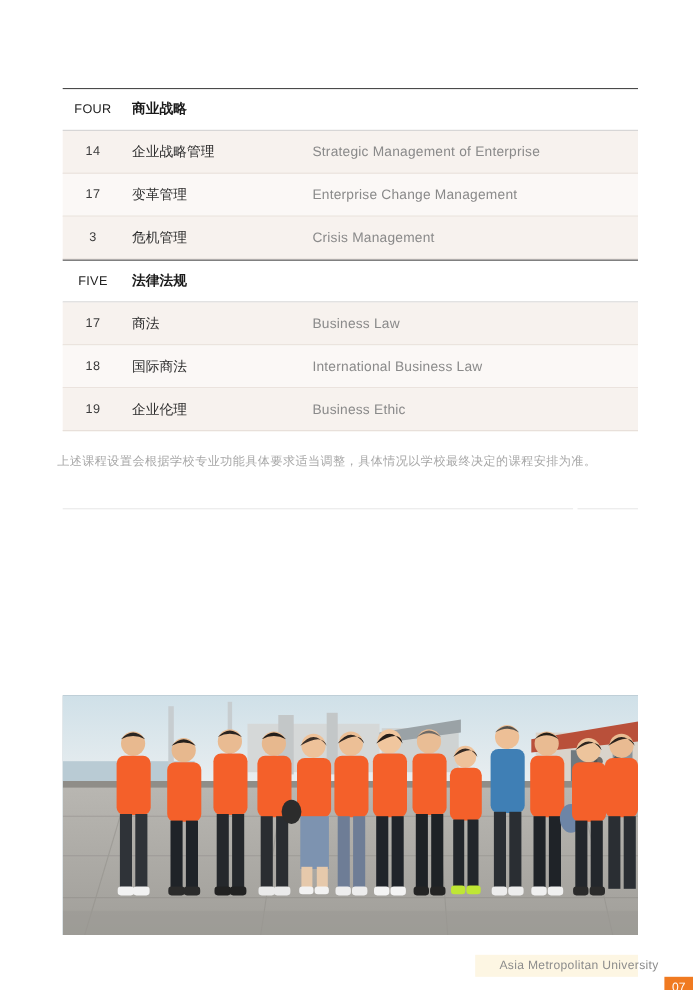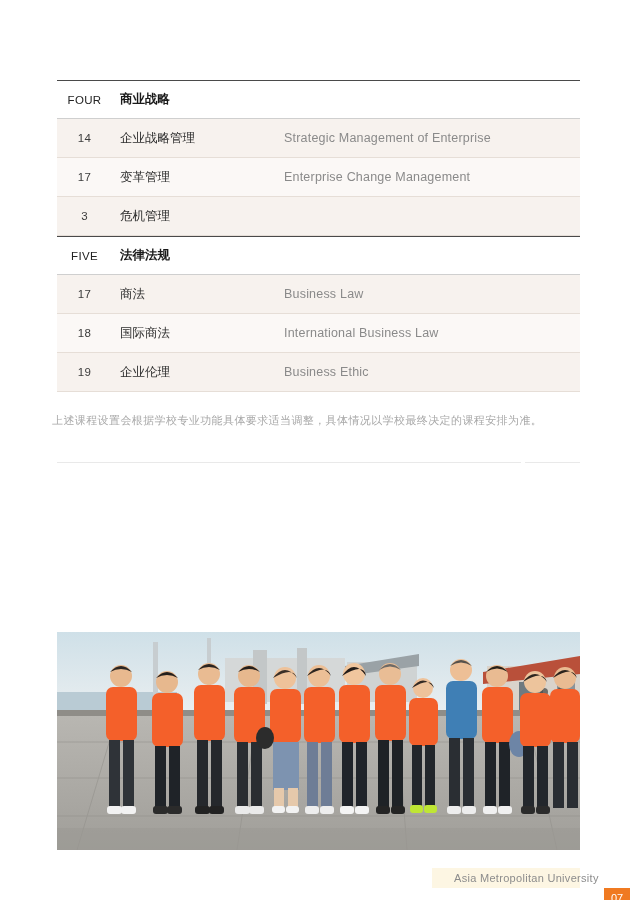--- a/index.html
+++ b/index.html
@@ -179,20 +179,21 @@
 
     <div class="row item alt">
       <div class="col-num">17</div>
       <div class="col-cn">变革管理</div>
       <div class="col-en">Enterprise Change Management</div>
     </div>
 
     <div class="row item">
       <div class="col-num">3</div>
       <div class="col-cn">危机管理</div>
+      <div class="col-en">Crisis Management</div>
     </div>
 
     <div class="row section">
       <div class="col-num">FIVE</div>
       <div class="col-cn">法律法规</div>
       <div class="col-en"></div>
     </div>
 
     <div class="row item">
       <div class="col-num">17</div>

